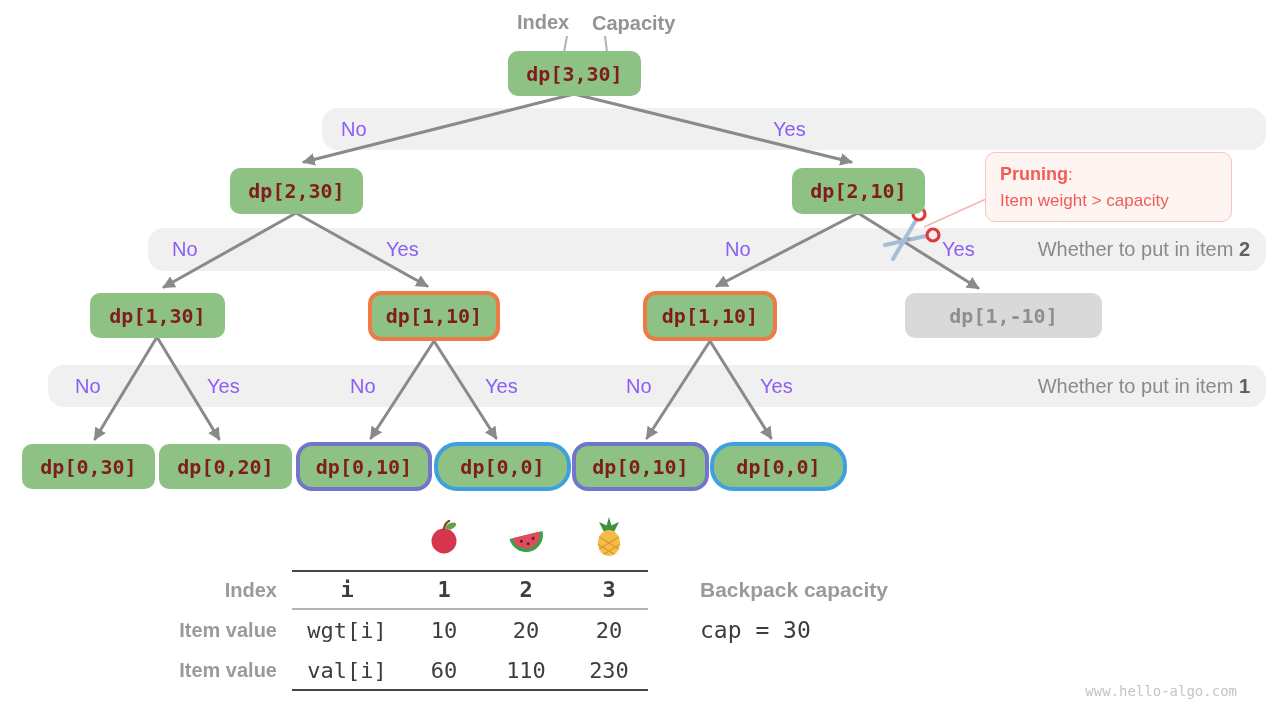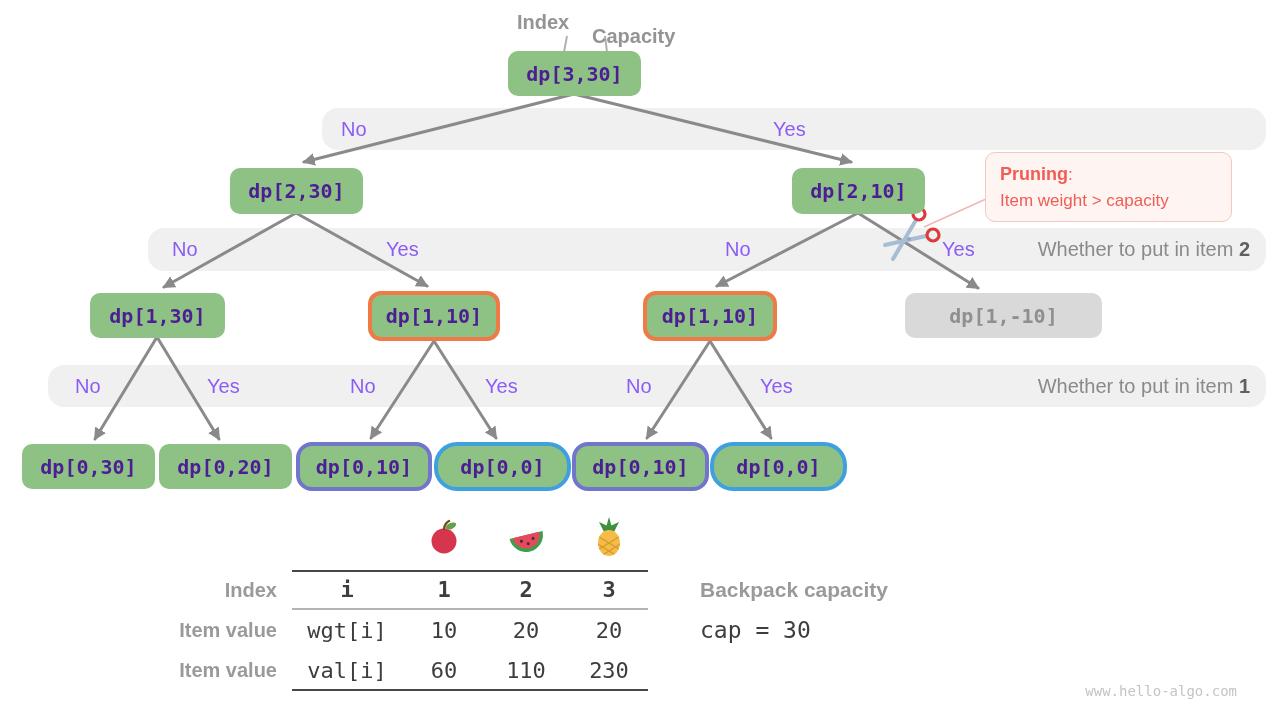--- a/index.html
+++ b/index.html
@@ -5,21 +5,21 @@
   html,body{margin:0;padding:0;background:#ffffff;}
   .page{position:relative;width:1280px;height:720px;background:#ffffff;overflow:hidden;
         font-family:"Liberation Sans",sans-serif;}
   
   .band{position:absolute;background:#f0f0f0;border-radius:16px;z-index:1;}
   .blabel{position:absolute;color:#8b5cf6;font-size:20px;z-index:3;line-height:24px;}
   .bcaption{position:absolute;right:30px;color:#8a8a8a;font-size:20px;z-index:3;line-height:24px;white-space:pre;}
   .bcaption b{color:#606060;}
   
   .node{position:absolute;display:flex;align-items:center;justify-content:center;
-        background:#8ec184;color:#4c1d95;font-family:"DejaVu Sans Mono",monospace;
+        background:#8ec184;color:#7f1d1d;font-family:"DejaVu Sans Mono",monospace;
         font-weight:bold;font-size:20px;border-radius:10px;z-index:4;box-sizing:border-box;white-space:pre;}
   .node.b-orange{border:4px solid #ee7b45;border-radius:13px;}
   .node.b-purple{border:4px solid #7276cb;border-radius:16px;}
   .node.b-blue{border:4px solid #3fa0e0;border-radius:23px;}
   .node.gray{background:#d9d9d9;color:#8f8f8f;}
   
   .overlay{position:absolute;left:0;top:0;z-index:2;pointer-events:none;}
   
   .ptr{position:absolute;color:#949494;font-size:20px;font-weight:bold;z-index:3;}
   
@@ -37,21 +37,21 @@
            font-size:23px;color:#3d3d3d;z-index:3;}
   .mark{position:absolute;right:43px;top:683px;font-family:"DejaVu Sans Mono",monospace;
         font-size:14px;color:#c4c4c4;z-index:3;}
 </style>
 </head>
 <body>
 
 <div class="page">
 
   <span class="ptr" style="left:517px;top:11px">Index</span>
-  <span class="ptr" style="left:592px;top:25px">Capacity</span>
+  <span class="ptr" style="left:592px;top:12px">Capacity</span>
 
   <div class="band" style="left:322px;top:108px;width:944px;height:42px"></div>
   <div class="band" style="left:148px;top:228px;width:1118px;height:43px"></div>
   <div class="band" style="left:48px;top:365px;width:1218px;height:42px"></div>
 
   <span class="blabel" style="left:341px;top:117px">No</span>
   <span class="blabel" style="left:773px;top:117px">Yes</span>
 
   <span class="blabel" style="left:172px;top:237px">No</span>
   <span class="blabel" style="left:386px;top:237px">Yes</span>

